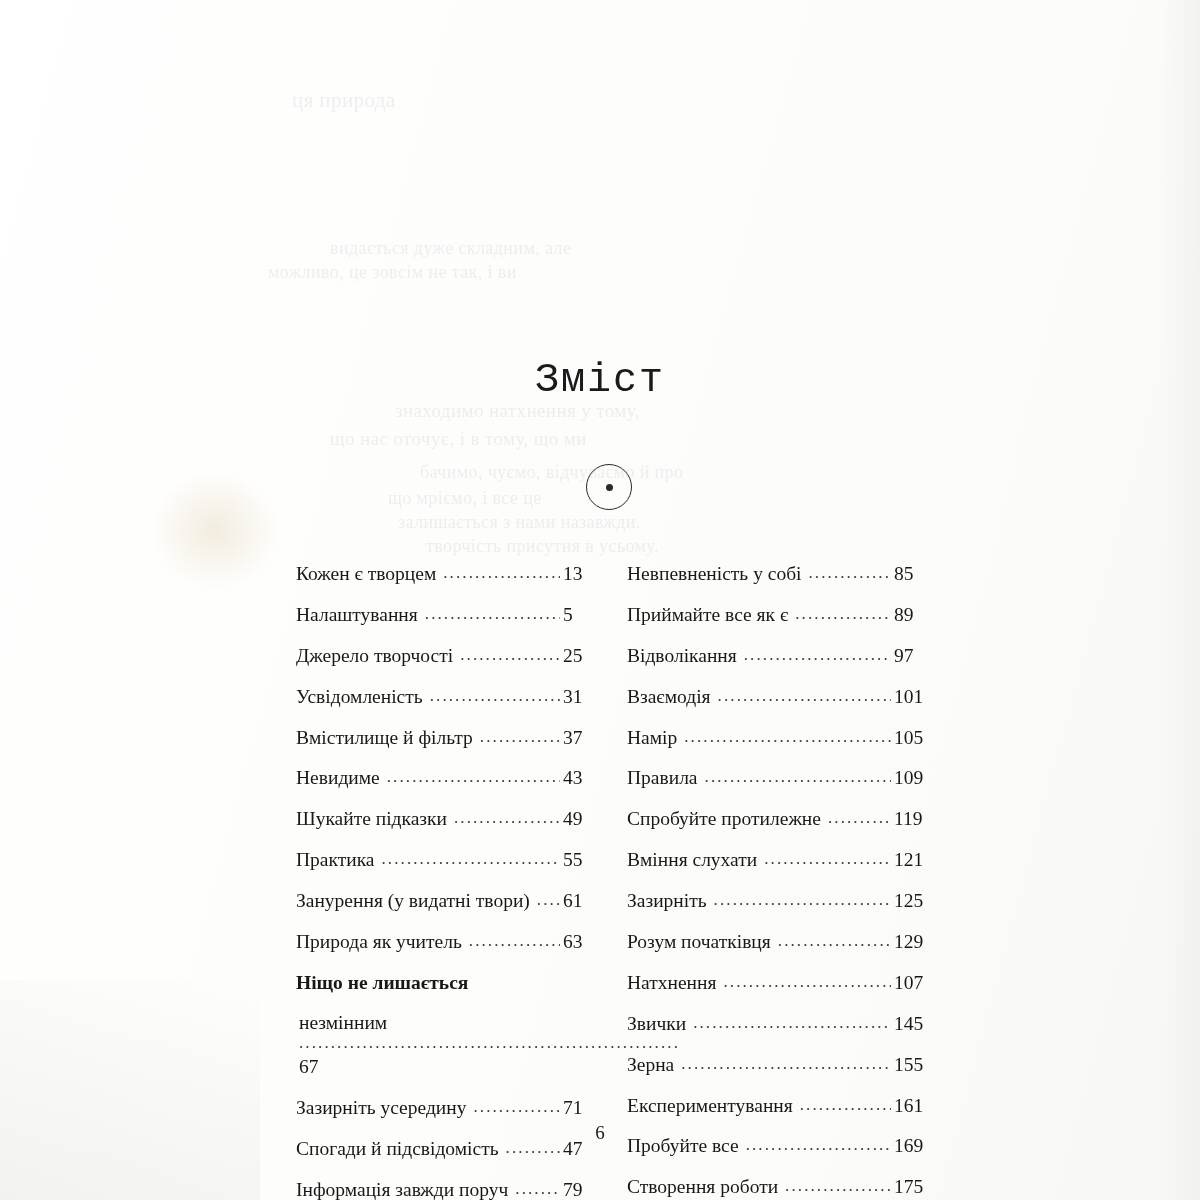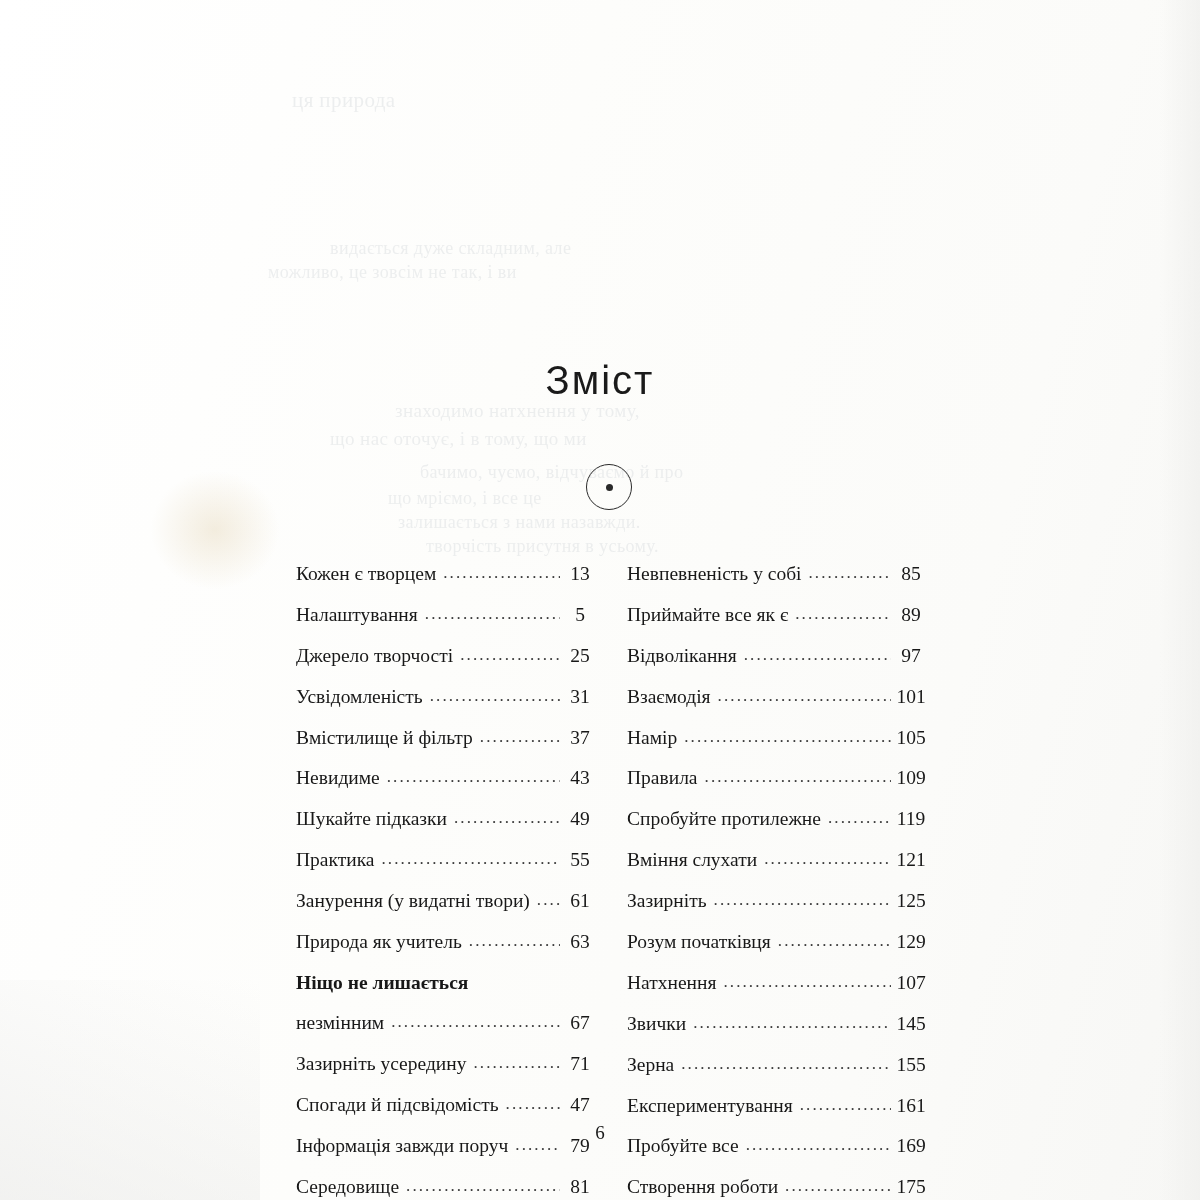--- a/index.html
+++ b/index.html
@@ -84,21 +84,21 @@
     width: 1200px;
     height: 1200px;
   }
 
   .toc-title {
     position: absolute;
     left: 0;
     top: 358px;
     width: 1200px;
     text-align: center;
-    font-family: Liberation Sans, sans-serif;
+    font-family: Liberation Mono, monospace;
     font-size: 40px;
     letter-spacing: 2px;
     color: #1a1a1a;
   }
 
   .ornament {
     position: absolute;
     left: 586px;
     top: 464px;
     width: 46px;
@@ -151,38 +151,39 @@
     overflow: hidden;
     white-space: nowrap;
     color: #3a3a3a;
     font-size: 17px;
     letter-spacing: 2.1px;
     transform: translateY(-2px);
     margin: 0 3px;
   }
   .toc-entry .epage {
     flex: 0 0 auto;
-    text-align: center;
+    text-align: left;
     min-width: 34px;
   }
 
   
   .toc-entry.wrap {
     display: block;
     white-space: normal;
     margin-bottom: 17.5px;
   }
   .toc-entry.wrap .line1 {
     display: block;
     margin-bottom: 17px;
     font-weight: bold;
   }
   .toc-entry.wrap .line2 {
     display: flex;
     align-items: baseline;
+    flex-direction: column;
   }
 
   .folio {
     position: absolute;
     left: 0;
     top: 1122px;
     width: 1200px;
     text-align: center;
     font-size: 19px;
     color: #1a1a1a;

